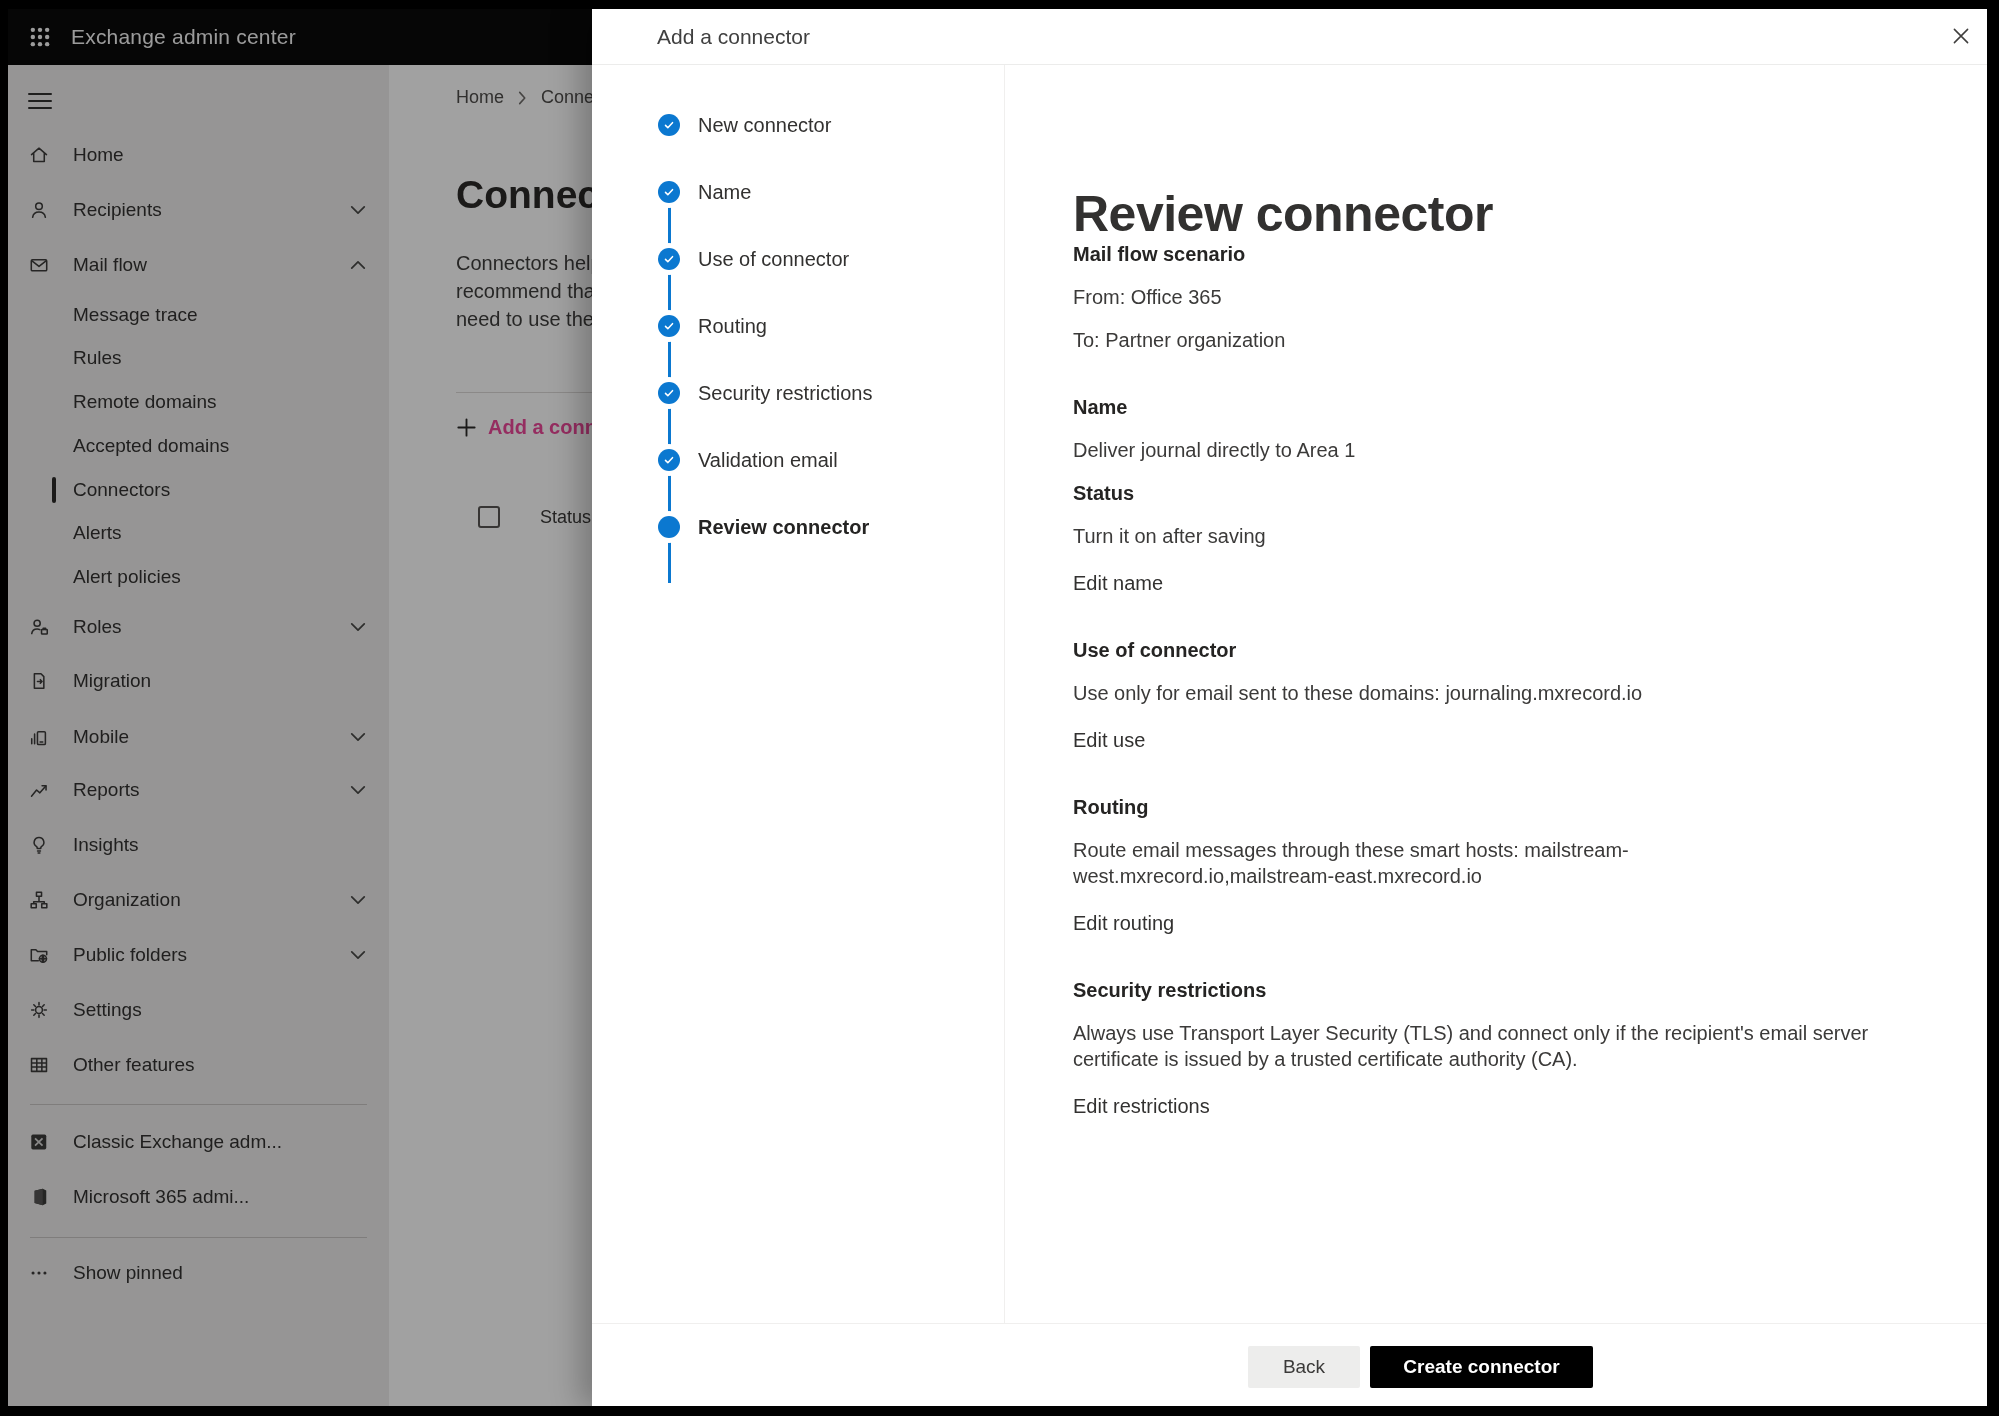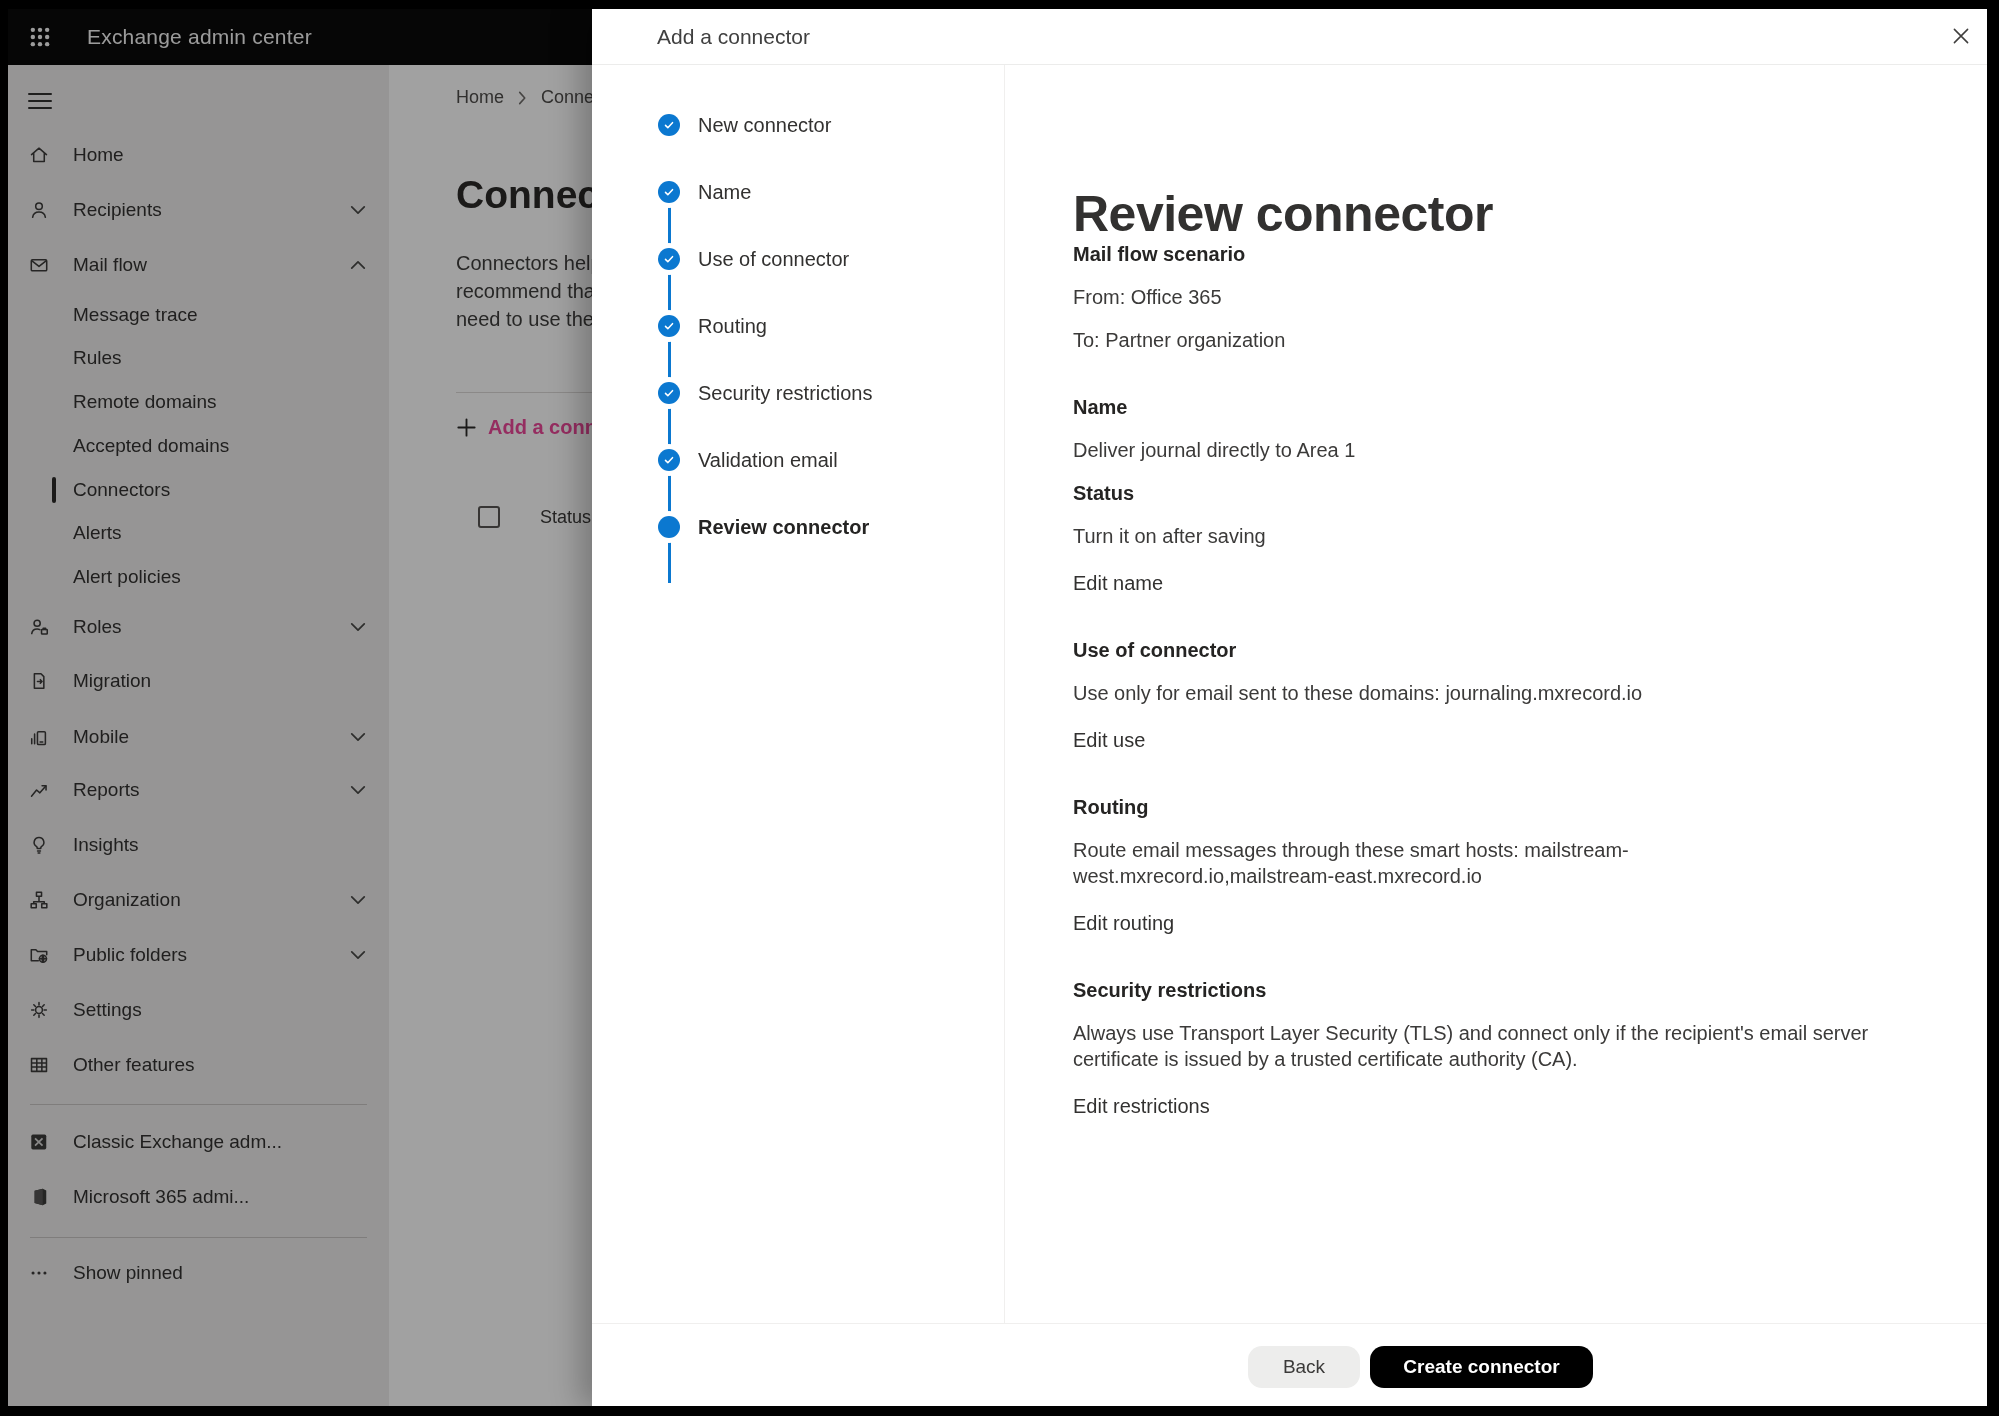--- a/index.html
+++ b/index.html
@@ -4,21 +4,21 @@
 <style>
   html,body{margin:0;padding:0;background:#000;width:1999px;height:1416px;overflow:hidden;
     font-family:"Liberation Sans",sans-serif;}
   *{box-sizing:border-box;}
   .screen{position:absolute;left:8px;top:9px;width:1979px;height:1397px;background:#fff;overflow:hidden;}
 
   
   .backpage{position:absolute;inset:0;}
   .topbar{position:absolute;left:0;top:0;right:0;height:56px;background:#0a0a0a;display:flex;align-items:center;}
   .waffle{width:22px;height:22px;margin-left:21px;}
-  .topbar-title{color:#f5f5f5;font-size:21px;margin-left:36px;letter-spacing:.2px;}
+  .topbar-title{color:#f5f5f5;font-size:21px;margin-left:20px;letter-spacing:.2px;}
 
   .sidebar{position:absolute;left:0;top:56px;bottom:0;width:381px;background:#eeedec;}
   .hamburger{position:absolute;left:20px;top:26px;width:24px;height:20px;display:flex;flex-direction:column;justify-content:space-between;padding:2px 0;cursor:pointer;}
   .hamburger span{display:block;height:2px;background:#323130;border-radius:1px;}
   .nav-item{position:absolute;left:0;width:100%;height:40px;display:flex;align-items:center;color:#333231;font-size:19px;cursor:pointer;}
   .nav-item .nicon{position:absolute;left:20px;top:50%;transform:translateY(-50%);width:22px;height:22px;color:#3d3c3b;}
   .nav-item .nlabel{position:absolute;left:65px;top:50%;transform:translateY(-50%);white-space:nowrap;}
   .nav-item .chev{position:absolute;left:342px;top:50%;transform:translateY(-50%);width:16px;height:10px;color:#4a4948;}
   .nav-item.selected::before{content:"";position:absolute;left:44px;top:50%;transform:translateY(-50%);width:4px;height:26px;background:#2b2a29;border-radius:2px;}
   .side-div{position:absolute;left:22px;right:22px;height:1px;background:#c9c7c5;}
@@ -53,21 +53,21 @@
   .m-content{position:absolute;left:481px;top:56px;width:830px;bottom:83px;overflow:hidden;}
   .m-h1{margin:122px 0 0 0;font-size:50px;line-height:54px;font-weight:700;color:#323130;letter-spacing:-.5px;}
   .row{font-size:20px;line-height:26px;color:#3b3a39;max-width:805px;}
   .row.label{font-weight:700;color:#252423;}
   .row.first{}
   .row.g-line{margin-top:17px;}
   .row.g-edit{margin-top:21px;cursor:pointer;color:#323130;}
   .row.g-sec{margin-top:41px;}
 
   .m-footer{position:absolute;left:0;right:0;bottom:0;height:83px;background:#fff;border-top:1px solid #f0efee;}
-  .btn{position:absolute;top:22px;height:42px;border:none;border-radius:14px;font-family:"Liberation Sans",sans-serif;font-size:19px;cursor:pointer;}
+  .btn{position:absolute;top:22px;height:42px;border:none;border-radius:2px;font-family:"Liberation Sans",sans-serif;font-size:19px;cursor:pointer;}
   .btn-back{left:656px;width:112px;background:#ededec;color:#3b3a39;}
   .btn-create{left:778px;width:223px;background:#000000;color:#ffffff;font-weight:700;}
 
   svg{display:block;}
 </style>
 </head>
 <body>
 
 <div class="screen">
 

